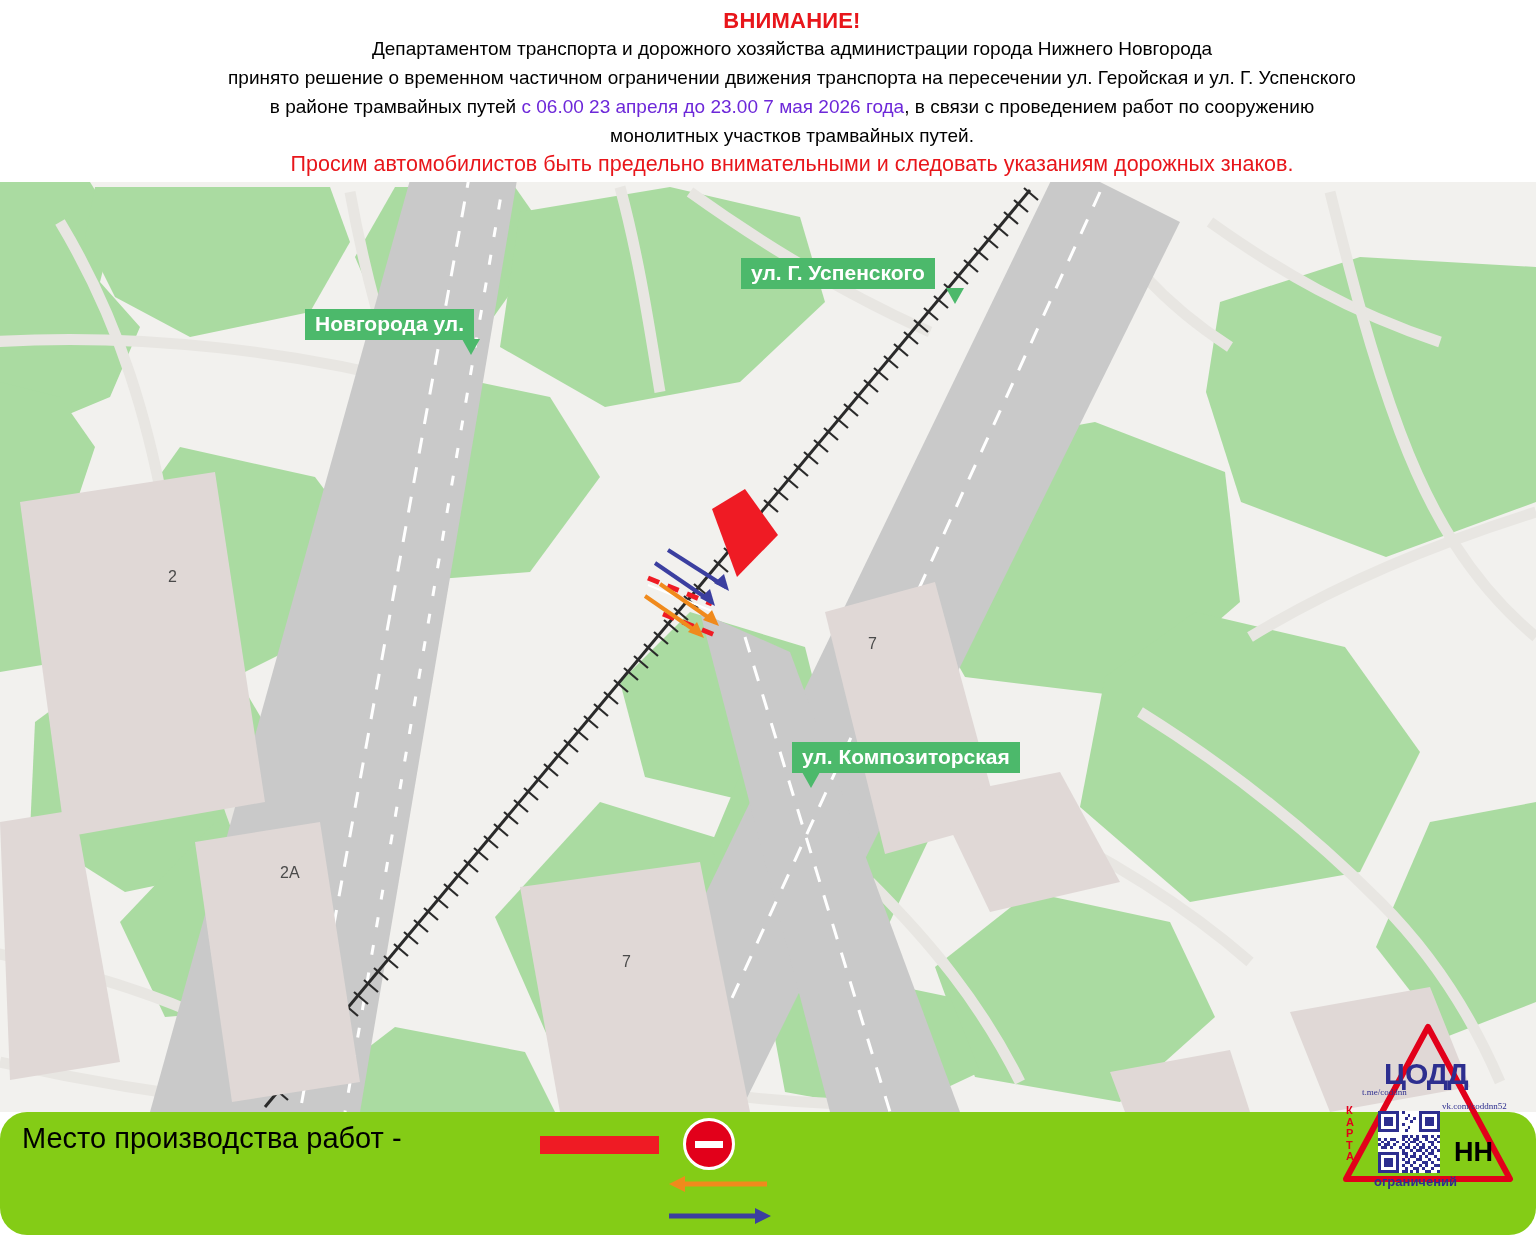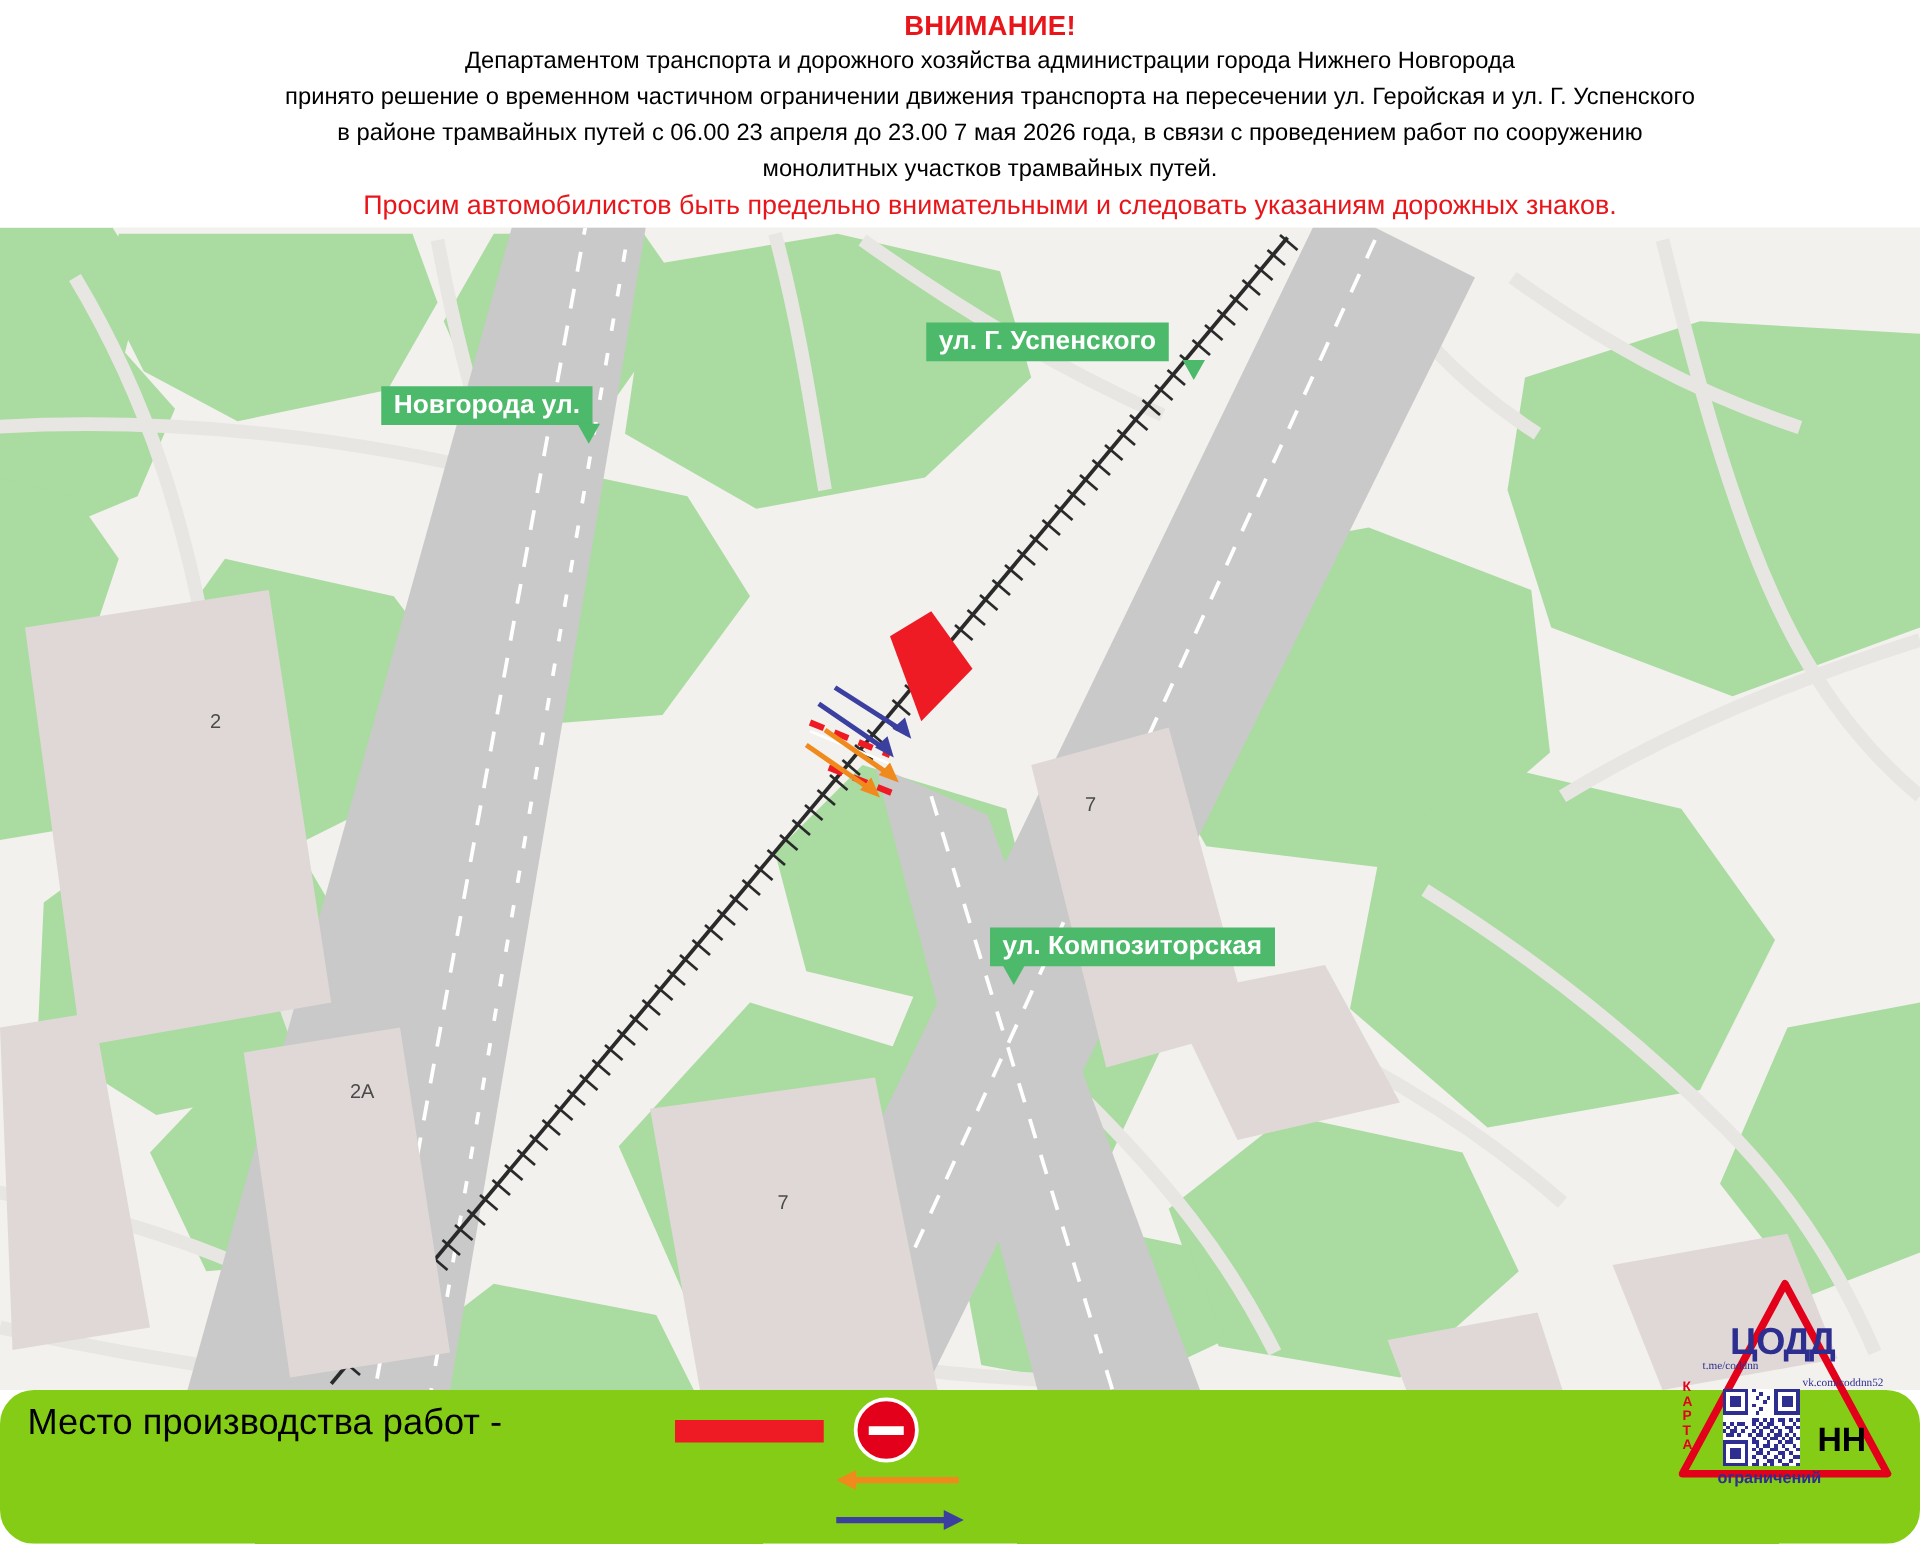--- a/index.html
+++ b/index.html
@@ -34,21 +34,21 @@
     line-height: 26px;
     letter-spacing: .2px;
   }
   .notice-body {
     font-size: 19px;
     line-height: 29px;
     color: #000000;
     padding: 0 24px;
   }
   .notice-body .hl {
-    color: #000000;
+    color: #6d28d9;
   }
   .notice-warn {
     color: #e8161b;
     font-size: 21.5px;
     line-height: 29px;
     font-weight: normal;
   }
 
   
   .map-wrap {

